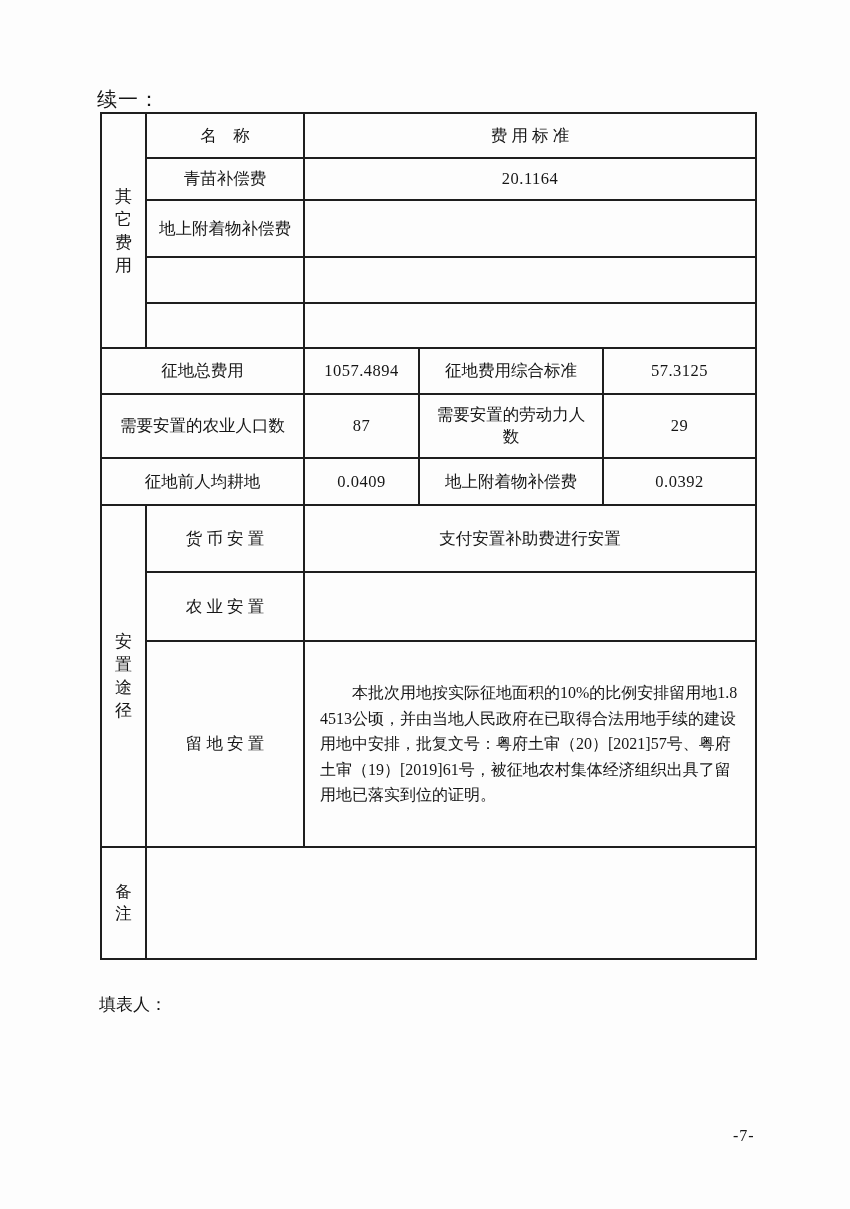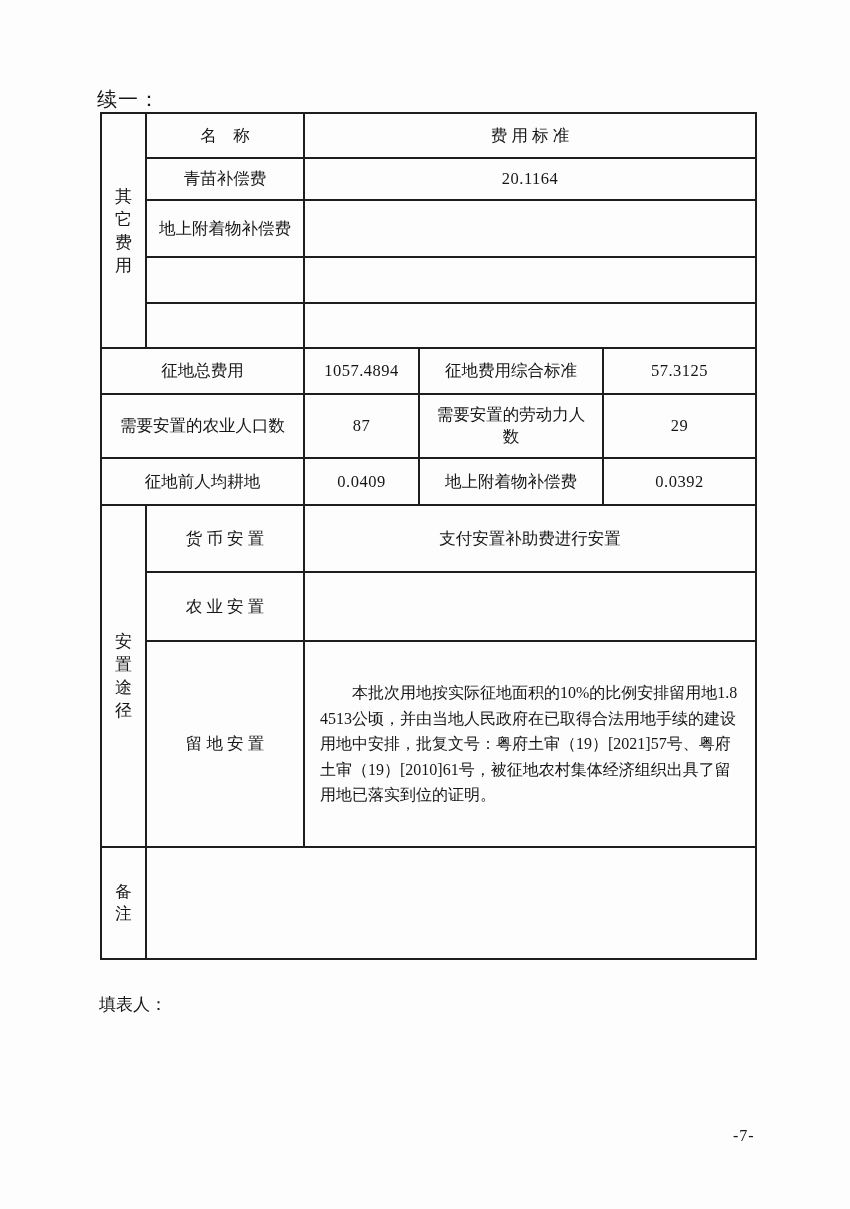--- a/index.html
+++ b/index.html
@@ -161,21 +161,21 @@
       <td>货 币 安 置</td>
       <td colspan="3" class="left-cell">支付安置补助费进行安置</td>
     </tr>
     <tr style="height:69px">
       <td>农 业 安 置</td>
       <td colspan="3" class="left-cell"></td>
     </tr>
     <tr style="height:206px">
       <td>留 地 安 置</td>
       <td colspan="3" class="para-cell">
-        <div class="para-text">本批次用地按实际征地面积的10%的比例安排留用地1.84513公顷，并由当地人民政府在已取得合法用地手续的建设用地中安排，批复文号：粤府土审（19）[2021]57号、粤府土审（19）[2010]61号，被征地农村集体经济组织出具了留用地已落实到位的证明。</div>
+        <div class="para-text">本批次用地按实际征地面积的10%的比例安排留用地1.84513公顷，并由当地人民政府在已取得合法用地手续的建设用地中安排，批复文号：粤府土审（20）[2021]57号、粤府土审（19）[2019]61号，被征地农村集体经济组织出具了留用地已落实到位的证明。</div>
       </td>
     </tr>
 
     <tr style="height:112px">
       <td>备注</td>
       <td colspan="4"></td>
     </tr>
   </tbody>
     </table>
 

